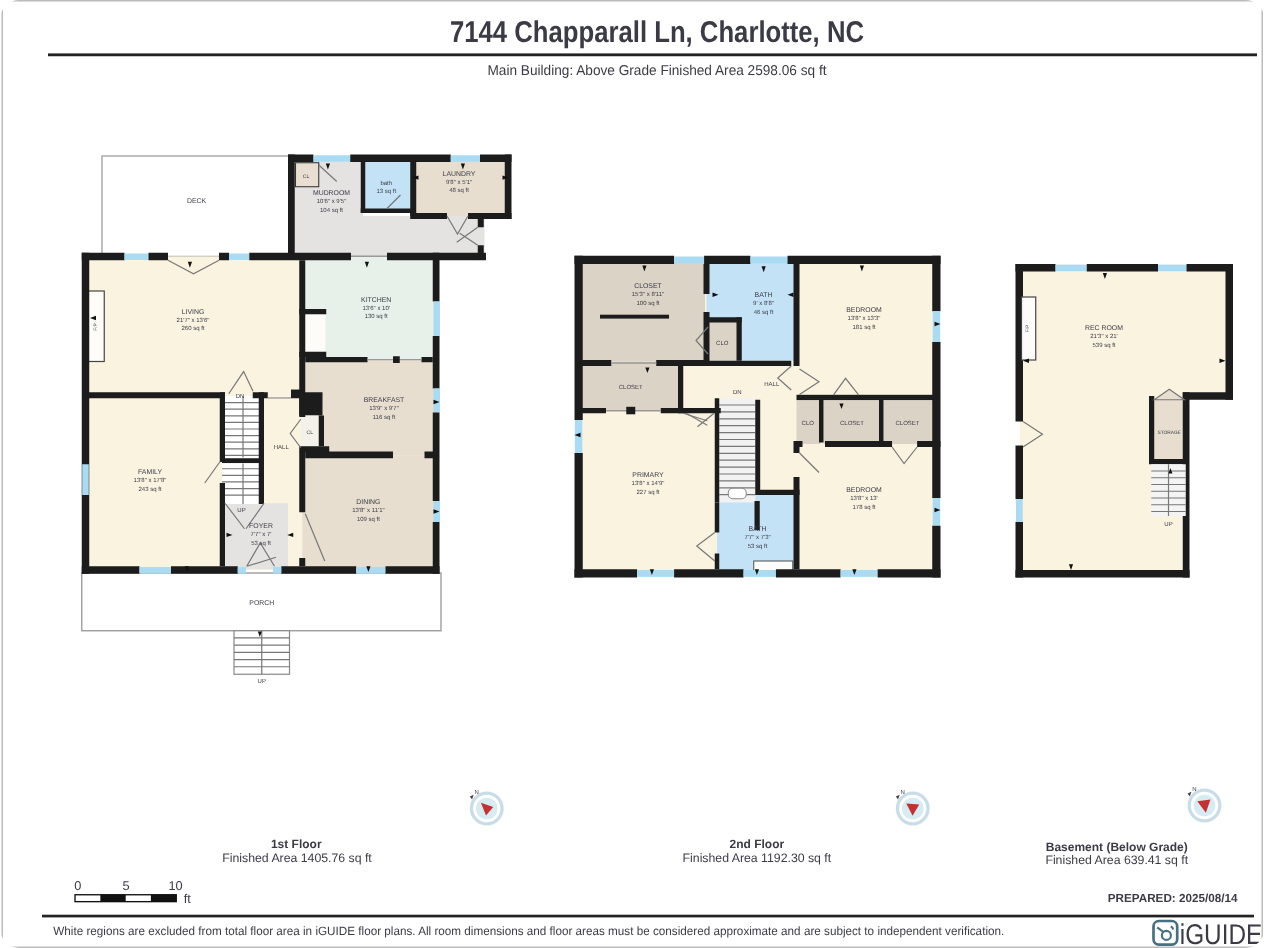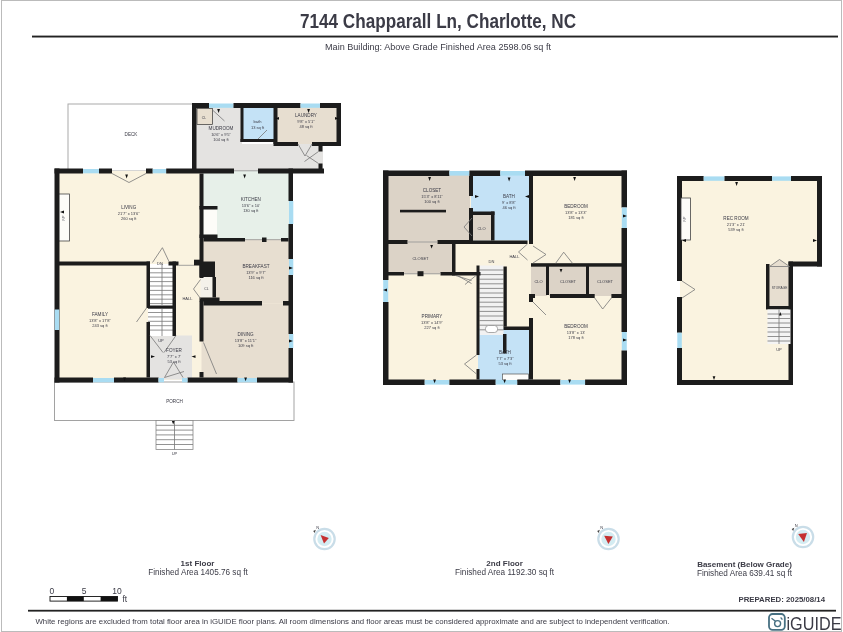--- a/index.html
+++ b/index.html
@@ -1,17 +1,17 @@
 <!DOCTYPE html>
 <html><head>
 <meta charset="utf-8">
 <style>
 html,body{margin:0;padding:0;background:#fff;}
 #page{position:relative;width:843px;height:632px;background:#fff;overflow:hidden;
-  font-family:"Liberation Sans", sans-serif;}
+  font-family:"Liberation Sans", sans-serif;border-radius:13px;}
 svg{position:absolute;left:0;top:0;}
 text{font-family:"Liberation Sans", sans-serif;fill:#3b3b46;}
 .w{fill:#1c1c1c;}
 .win{fill:#a9dcf2;}
 .cream{fill:#faf3e0;}
 .tan{fill:#e7ded0;}
 .tan2{fill:#dcd3c7;}
 .gray{fill:#e4e3e1;}
 .mint{fill:#e7f0e9;}
 .blue{fill:#c4e2f6;}

